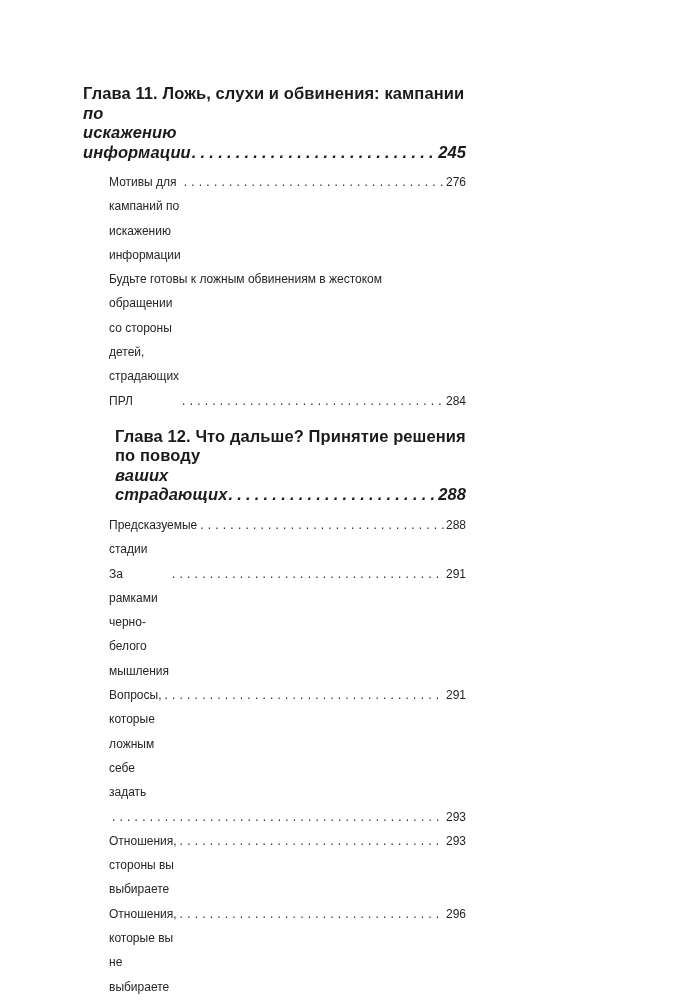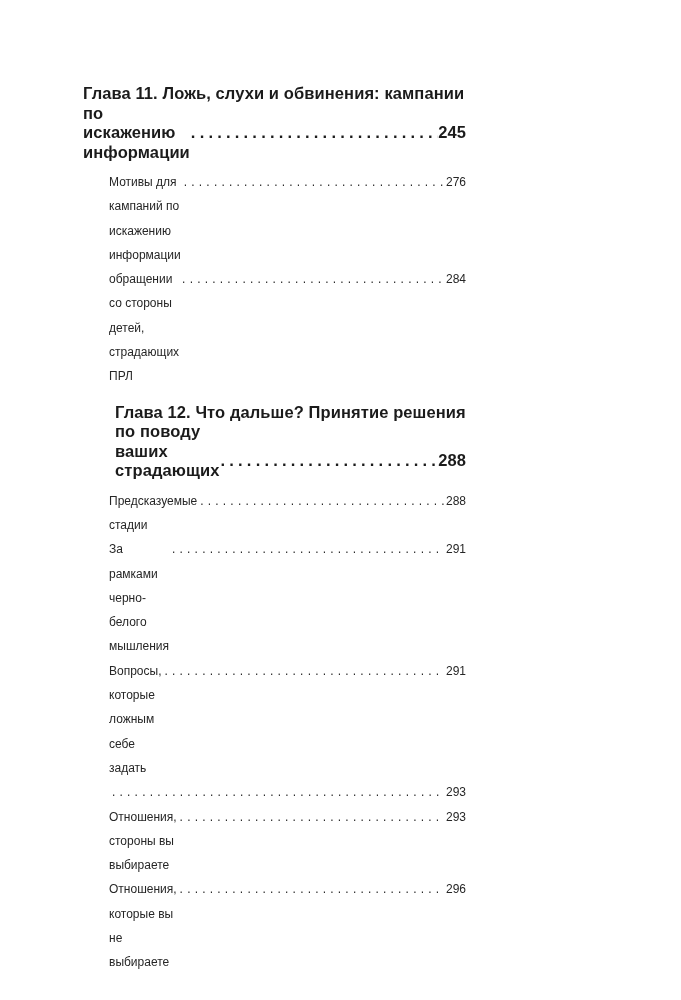--- a/index.html
+++ b/index.html
@@ -22,34 +22,34 @@
     background: #ffffff;
   }
   
   .chapter-block {
     font-weight: 700;
     font-size: 16.5px;
     line-height: 19.5px;
     color: #1b1b1b;
     letter-spacing: 0.1px;
   }
-  .chapter-block .flexline { display: flex; align-items: center; }
+  .chapter-block .flexline { display: flex; align-items: flex-end; font-style: italic; }
   .gap-ch12 { margin-top: 14px; margin-left: 32px; }
 
   
   .sub-group { margin-top: 8px; margin-left: 26px; }
   .sub-group .row,
   .sub-group .row2 {
     font-weight: 400;
     font-size: 12px;
     line-height: 24.3px;
     color: #262626;
   }
   .row { display: flex; align-items: baseline; }
-  .row2 .flexline { display: flex; align-items: flex-start; }
+  .row2 .flexline { display: flex; align-items: flex-end; }
 
   
   .leader {
     flex: 1 1 auto;
     min-width: 10px;
     overflow: hidden;
     white-space: nowrap;
     letter-spacing: 4.2px;
     margin-left: 3px;
     margin-right: 2px;
@@ -71,20 +71,21 @@
     </div>
   </div>
 
   <div class="sub-group">
     <div class="row">
       <span>Мотивы для кампаний по искажению информации</span>
       <span class="leader">................................................................................................................................................................</span>
       <span class="pg">276</span>
     </div>
     <div class="row2">
+      <div>Будьте готовы к ложным обвинениям в жестоком</div>
       <div class="flexline">
         <span>обращении со стороны детей, страдающих ПРЛ</span>
         <span class="leader">................................................................................................................................................................</span>
         <span class="pg">284</span>
       </div>
     </div>
   </div>
 
   <div class="chapter-block gap-ch12">
     <div>Глава 12. Что дальше? Принятие решения по поводу</div>

